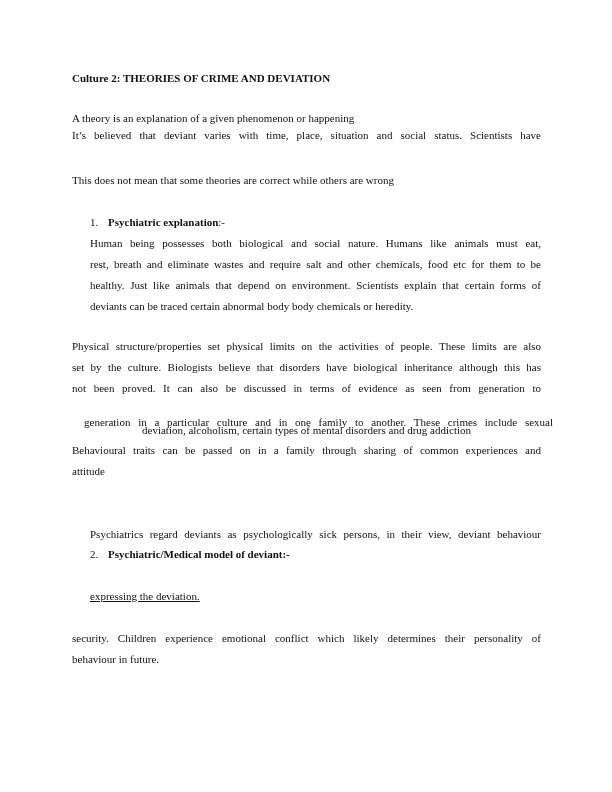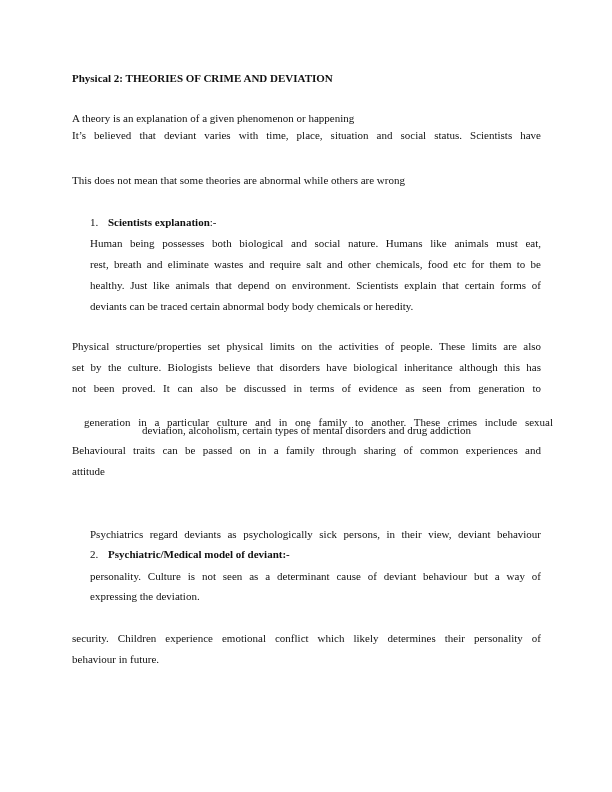--- a/index.html
+++ b/index.html
@@ -12,45 +12,44 @@
   .just { text-align: justify; text-align-last: justify; white-space: normal; }
   .heading { font-weight: bold; font-size: 11px; }
   .sec-num { display: inline-block; width: 18px; }
   .sec-title { font-weight: bold; }
 </style>
 </head>
 <body>
 
 <div class="page">
 
-  <div class="line full heading" style="top:71px;">Physical 2: THEORIES OF CRIME AND DEVIATION</div>
+  <div class="line full heading" style="top:71px;">Culture 2: THEORIES OF CRIME AND DEVIATION</div>
 
   <div class="line full" style="top:111px;">A theory is an explanation of a given phenomenon or happening</div>
   <div class="line full just" style="top:128px;">It’s believed that deviant varies with time, place, situation and social status. Scientists have</div>
-  <div class="line full" style="top:173px;">This does not mean that some theories are abnormal while others are wrong</div>
+  <div class="line full" style="top:173px;">This does not mean that some theories are correct while others are wrong</div>
 
   <div class="line ind" style="top:215px;">
-    <span class="sec-num">1.</span><span class="sec-title">Scientists explanation</span><span>:-</span>
+    <span class="sec-num">1.</span><span class="sec-title">Psychiatric explanation</span><span>:-</span>
   </div>
   <div class="line ind just" style="top:236px;">Human being possesses both biological and social nature. Humans like animals must eat,</div>
   <div class="line ind just" style="top:278px;">healthy. Just like animals that depend on environment. Scientists explain that certain forms of</div>
   <div class="line ind just" style="top:257px;">rest, breath and eliminate wastes and require salt and other chemicals, food etc for them to be</div>
   <div class="line ind" style="top:299px;">deviants can be traced certain abnormal body body chemicals or heredity.</div>
 
   <div class="line full just" style="top:339px;">Physical structure/properties set physical limits on the activities of people. These limits are also</div>
   <div class="line full just" style="top:360px;">set by the culture. Biologists believe that disorders have biological inheritance although this has</div>
   <div class="line full just" style="top:381px;">not been proved. It can also be discussed in terms of evidence as seen from generation to</div>
   <div class="line full just" style="top:415px;margin-left:12px;">generation in a particular culture and in one family to another. These crimes include sexual</div>
   <div class="line full" style="top:423px;text-align:center;">deviation, alcoholism, certain types of mental disorders and drug addiction</div>
   <div class="line full just" style="top:443px;">Behavioural traits can be passed on in a family through sharing of common experiences and</div>
   <div class="line full" style="top:464px;">attitude</div>
 
   <div class="line ind" style="top:506px;margin-top:41px;">
     <span class="sec-num">2.</span><span class="sec-title">Psychiatric/Medical model of deviant:-</span>
   </div>
   <div class="line ind just" style="top:527px;">Psychiatrics regard deviants as psychologically sick persons, in their view, deviant behaviour</div>
-  <div class="line ind just" style="top:569px;">personality. Culture is not seen as a determinant cause of deviant behaviour but a way of</div>
-  <div class="line ind" style="top:589px;">expressing the deviation.</div>
+  <div class="line ind" style="top:589px;text-decoration:underline;">expressing the deviation.</div>
 
   <div class="line full" style="top:652px;">behaviour in future.</div>
   <div class="line full just" style="top:631px;">security. Children experience emotional conflict which likely determines their personality of</div>
 
 </div>
 
 </body></html>

